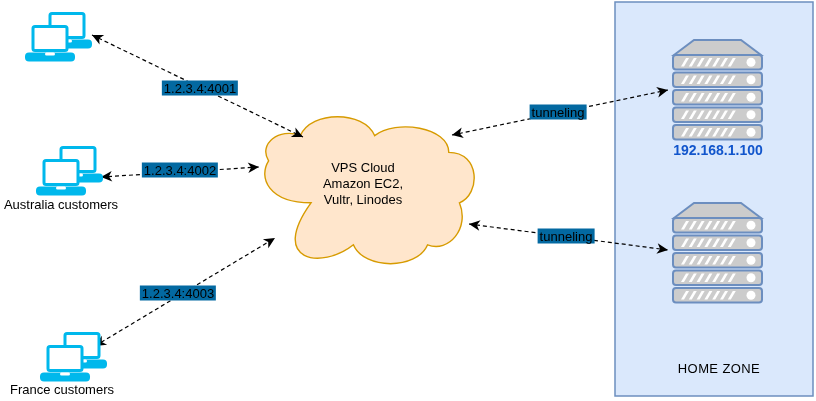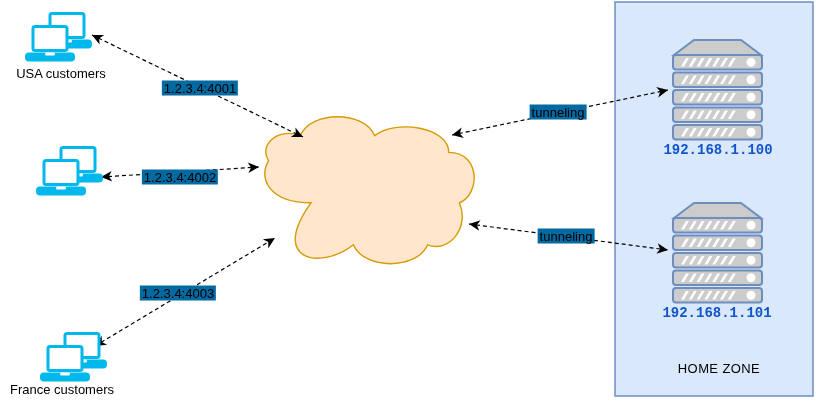--- a/index.html
+++ b/index.html
@@ -6,21 +6,21 @@
   .canvas {
     position:relative; width:816px; height:401px; background:#ffffff;
     font-family:"Liberation Sans", sans-serif; overflow:hidden;
   }
   .layer { position:absolute; left:0; top:0; }
   .lbl {
     position:absolute; transform:translate(-50%,-50%);
     font-size:13px; color:#000; white-space:nowrap; text-align:center;
   }
   .edge-lbl { background:#0369a1; padding:0 2px; }
-  .ip-lbl { color:#1155CC; font-weight:bold; font-size:14px;font-family:Liberation Mono, monospace; }
+  .ip-lbl { color:#1155CC; font-weight:bold; font-size:14px; }
   .cloud-lbl { line-height:16px; }
   .zone-title { letter-spacing:0.4px; }
   .edge {
     stroke:#000000; stroke-width:1.2; fill:none; stroke-dasharray:4 3;
     marker-start:url(#arrowhead); marker-end:url(#arrowhead);
   }
   .zone-box { fill:#DAE8FC; stroke:#6C8EBF; stroke-width:1.5; }
   .cloud-shape { fill:#FFE6CC; stroke:#D79B00; stroke-width:1.4; }
 </style>
 </head>
@@ -97,29 +97,33 @@
     </g>
 
     <g>
       <use href="#server" x="672" y="38"></use>
     </g>
     <g>
       <use href="#server" x="672" y="201"></use>
     </g>
   </svg>
 
-  <div class="lbl" style="left:61px; top:73px;">USA customers</div>
+  <div class="lbl" style="left:61px; top:204px;">Australia customers</div>
   <div class="lbl" style="left:62px; top:389px;text-align:right;">France customers</div>
 
   <div class="lbl edge-lbl" style="left:200px; top:88px;">1.2.3.4:4001</div>
-  <div class="lbl edge-lbl" style="left:180px; top:170px;margin-top:7px;">1.2.3.4:4002</div>
+  <div class="lbl edge-lbl" style="left:180px; top:170px;">1.2.3.4:4002</div>
   <div class="lbl edge-lbl" style="left:178px; top:293px;">1.2.3.4:4003</div>
 
+  <div class="lbl cloud-lbl" style="left:363px; top:184px;">
+    <div>VPS Cloud</div>
+    <div>Amazon EC2,</div>
+    <div>Vultr, Linodes</div>
+  </div>
 
   <div class="lbl edge-lbl" style="left:558px; top:112px;">tunneling</div>
   <div class="lbl edge-lbl" style="left:566px; top:236px;">tunneling</div>
 
   <div class="lbl ip-lbl" style="left:718px; top:150px;">192.168.1.100</div>
-  <div class="lbl ip-lbl" style="left:717px; top:313px;">192.168.1.101</div>
 
   <div class="lbl zone-title" style="left:719px; top:368px;">HOME ZONE</div>
 
 </div>
 
 </body></html>

